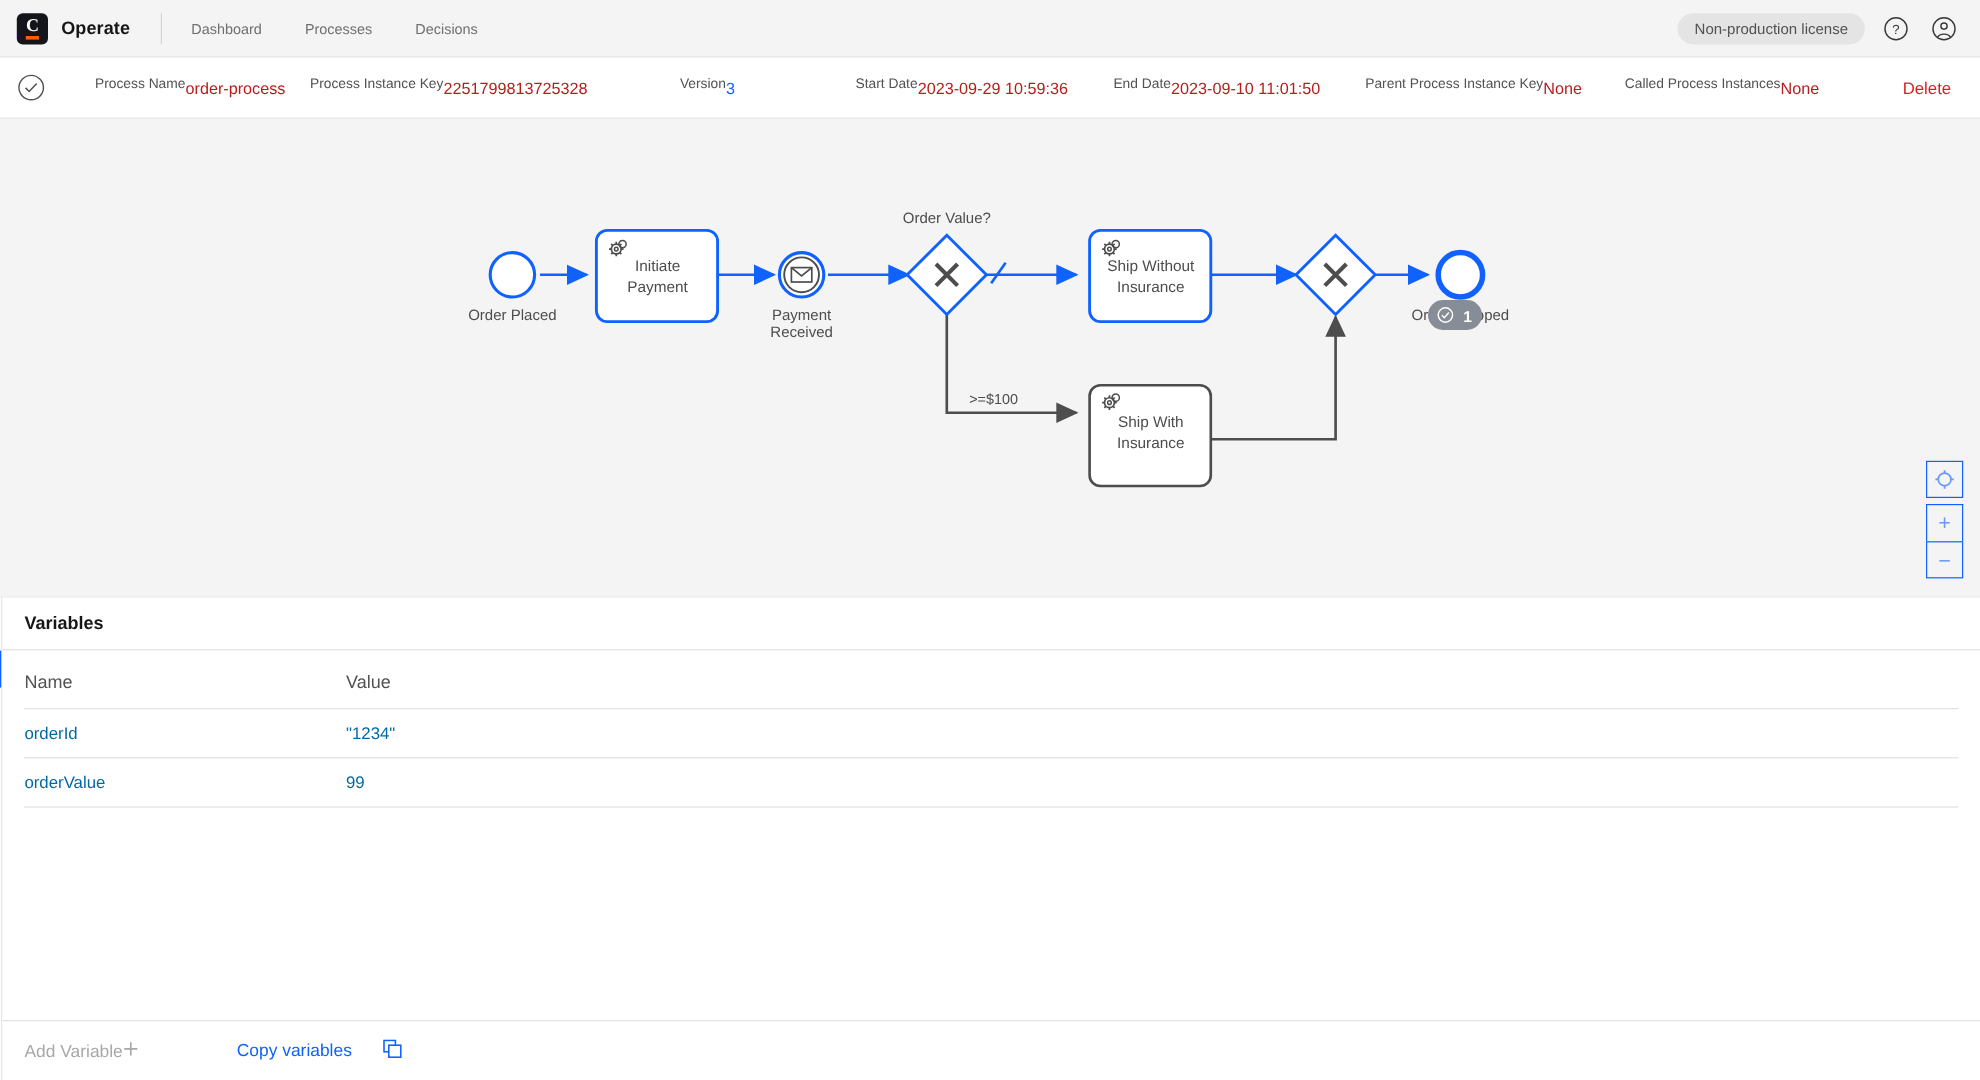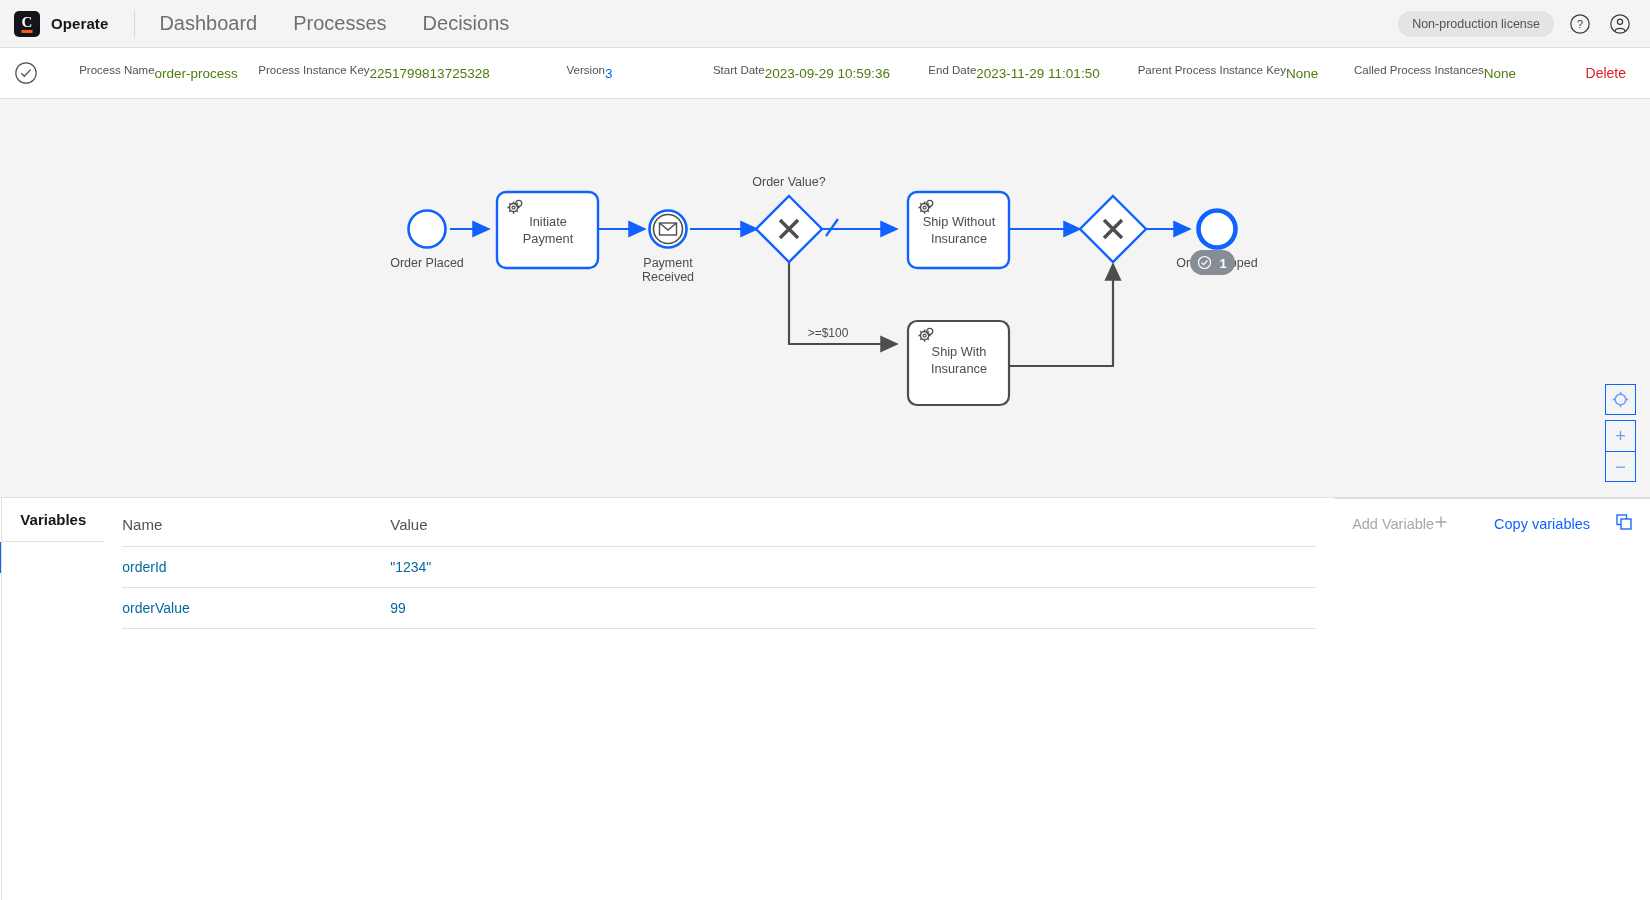--- a/index.html
+++ b/index.html
@@ -32,40 +32,40 @@
     margin-top: -3px;
   }
   .logo-bar {
     position: absolute; bottom: 4px; left: 50%;
     transform: translateX(-50%);
     width: 11px; height: 3px; background: #fc5d0d;
   }
   .brand-name { font-size: 15px; font-weight: bold; color: #161616; letter-spacing: .1px; }
   .nav-divider { width: 1px; height: 26px; background: #d6d6d6; margin: 0 24px 0 26px; }
   .nav-links { display: flex; align-items: center; gap: 36px; }
-  .nav-link { font-size: 20px; color: #6f6f6f; cursor: pointer; }
+  .nav-link { font-size: 12px; color: #6f6f6f; cursor: pointer; }
   .nav-right { margin-left: auto; display: flex; align-items: center; gap: 12px; }
   .license-pill {
     background: #e4e4e4; color: #525252;
     font-size: 12.5px; border-radius: 13px;
     padding: 6px 14px; white-space: nowrap;
   }
   .icon-btn { width: 28px; height: 28px; display: flex; align-items: center; justify-content: center; cursor: pointer; }
 
   
   .inst-header {
     height: 51px; width: 100%; background: #ffffff;
     border-bottom: 1px solid #e0e0e0;
     display: flex; align-items: center;
     padding: 0 18px 0 14px; position: relative;
   }
   .state-icon { width: 24px; height: 24px; margin-right: 14px; flex: 0 0 auto; }
   .meta-item { display: flex; justify-content: center; }
   .meta-label { font-size: 11.5px; color: #525252; line-height: 15px; white-space: nowrap; }
-  .meta-value { font-size: 13.5px; color: #4d7c0f; line-height: 19px; white-space: nowrap; margin-top: 1px; }
+  .meta-value { font-size: 13.5px; color: #b91c1c; line-height: 19px; white-space: nowrap; margin-top: 1px; }
   .meta-value.link { color: #0f62fe; cursor: pointer; }
   .delete-btn {
     margin-left: auto; color: #da1e28; font-size: 14px;
     cursor: pointer; padding: 4px 6px; white-space: nowrap;
   }
 
   
   .diagram-wrap {
     position: relative; width: 100%; height: 398px;
     background: #f4f4f4; overflow: hidden;
@@ -108,21 +108,21 @@
     padding-left: 14px; cursor: pointer; position: relative;
   }
   .tree-row.selected { background: #e0e0e0; }
   .tree-row.selected::before {
     content: ""; position: absolute; left: 0; top: 0;
     width: 3px; height: 100%; background: #0f62fe;
   }
   .tree-row.child { padding-left: 14px; }
 
   
-  .vars-panel { flex: 1 1 auto; background: #fff; display: flex; overflow: hidden; }
+  .vars-panel { flex: 1 1 auto; background: #fff; display: flex; flex-direction: column; overflow: hidden; }
   .vars-head {
     height: 44px; display: flex; align-items: center;
     padding: 0 18px; border-bottom: 1px solid #e0e0e0; flex: 0 0 auto;
   }
   .vars-body { flex: 1 1 auto; padding: 0 18px; overflow: hidden; display: flex; flex-direction: column; }
   .vars-table { width: 100%; border-collapse: collapse; table-layout: fixed; }
   .vars-table th {
     text-align: left; font-size: 15px; font-weight: normal; color: #525252;
     padding: 18px 0 13px 0; border-bottom: 1px solid #e0e0e0;
   }
@@ -134,21 +134,21 @@
   .vars-footer {
     height: 50px; flex: 0 0 auto; border-top: 1px solid #e0e0e0;
     display: flex; align-items: center; padding: 0 18px; gap: 46px;
   }
   .add-var {
     display: flex; align-items: flex-end; 
     color: #a8a8a8; font-size: 14.5px; cursor: not-allowed;
   }
   .copy-vars {
     display: flex; align-items: center; gap: 26px;
-    color: #0f62fe; font-size: 14.5px; cursor: pointer;
+    color: #0f62fe; font-size: 14.5px; cursor: pointer; margin-left: 35px;
   }
 </style>
 </head>
 <body>
 
 <div class="topnav">
   <div class="brand">
     <div class="logo-box">
       <span class="logo-c">C</span>
       <span class="logo-bar"></span>
@@ -197,21 +197,21 @@
   <div class="meta-item" style="width:213px">
     <span class="meta-label">Version</span>
     <span class="meta-value link">3</span>
   </div>
   <div class="meta-item" style="width:211px">
     <span class="meta-label">Start Date</span>
     <span class="meta-value">2023-09-29 10:59:36</span>
   </div>
   <div class="meta-item" style="width:214px">
     <span class="meta-label">End Date</span>
-    <span class="meta-value">2023-11-29 11:01:50</span>
+    <span class="meta-value">2023-09-10 11:01:50</span>
   </div>
   <div class="meta-item" style="width:214px">
     <span class="meta-label">Parent Process Instance Key</span>
     <span class="meta-value">None</span>
   </div>
   <div class="meta-item" style="width:200px">
     <span class="meta-label">Called Process Instances</span>
     <span class="meta-value">None</span>
   </div>
   <span class="delete-btn">Delete</span>

